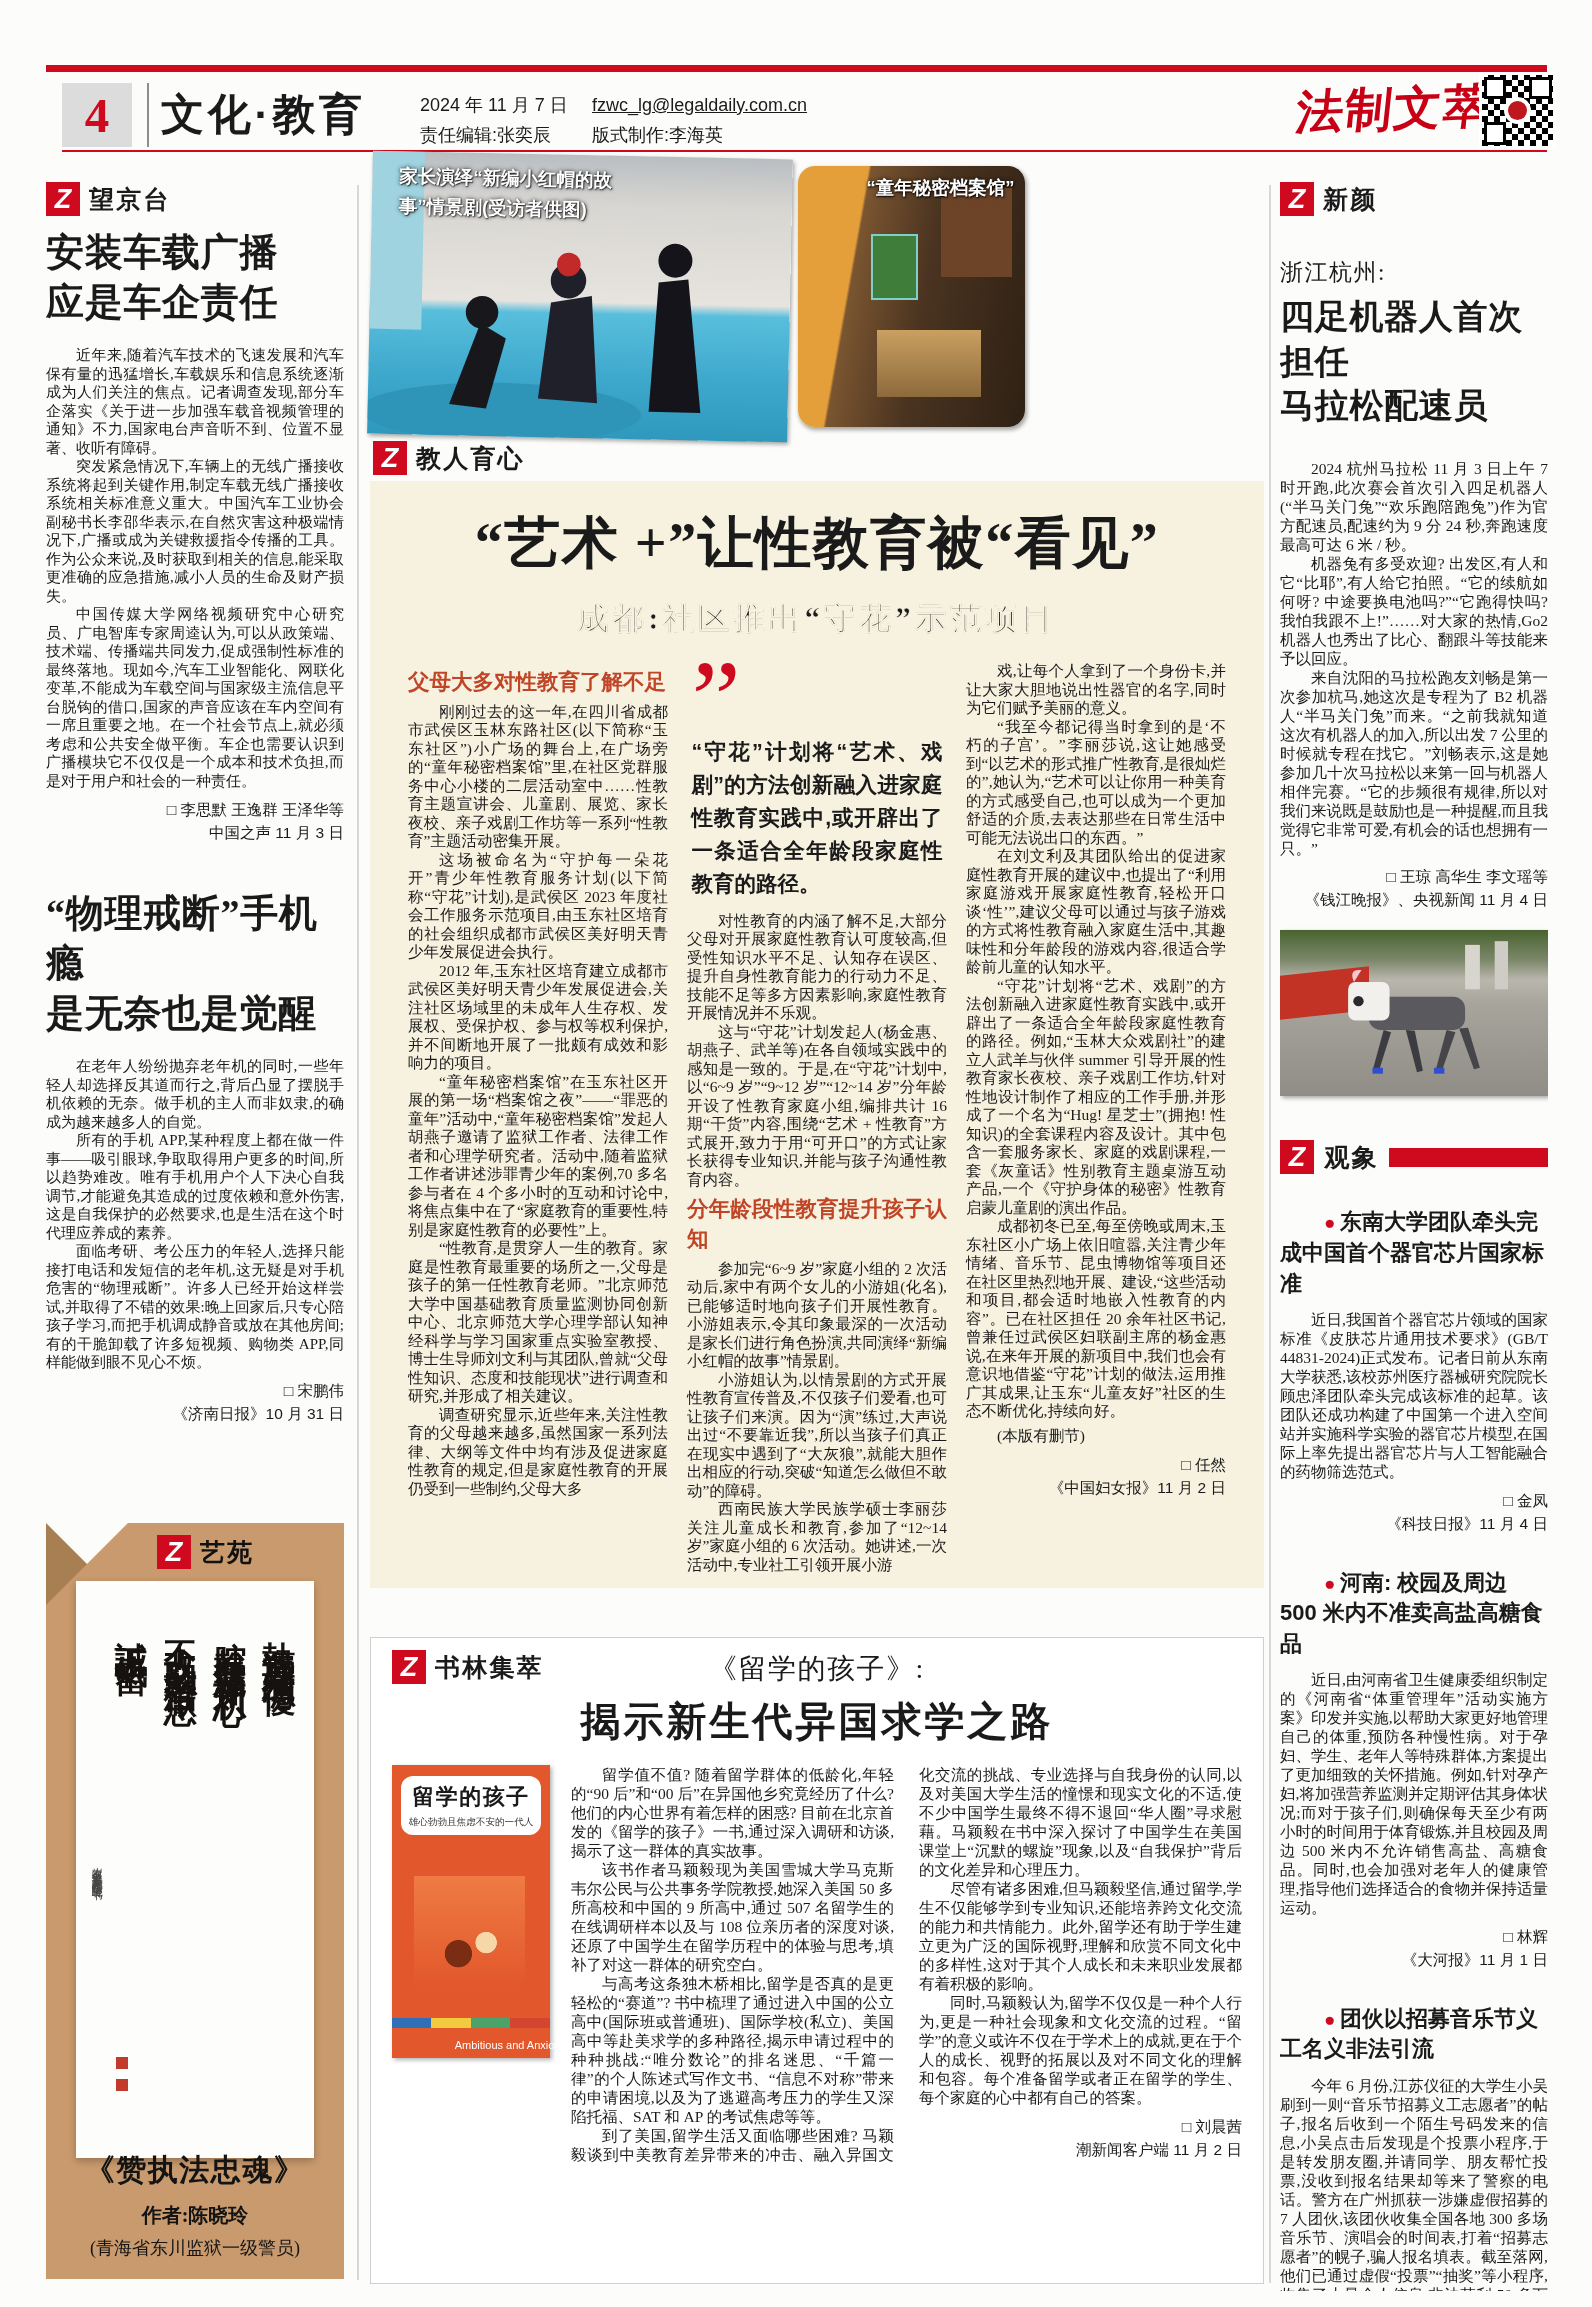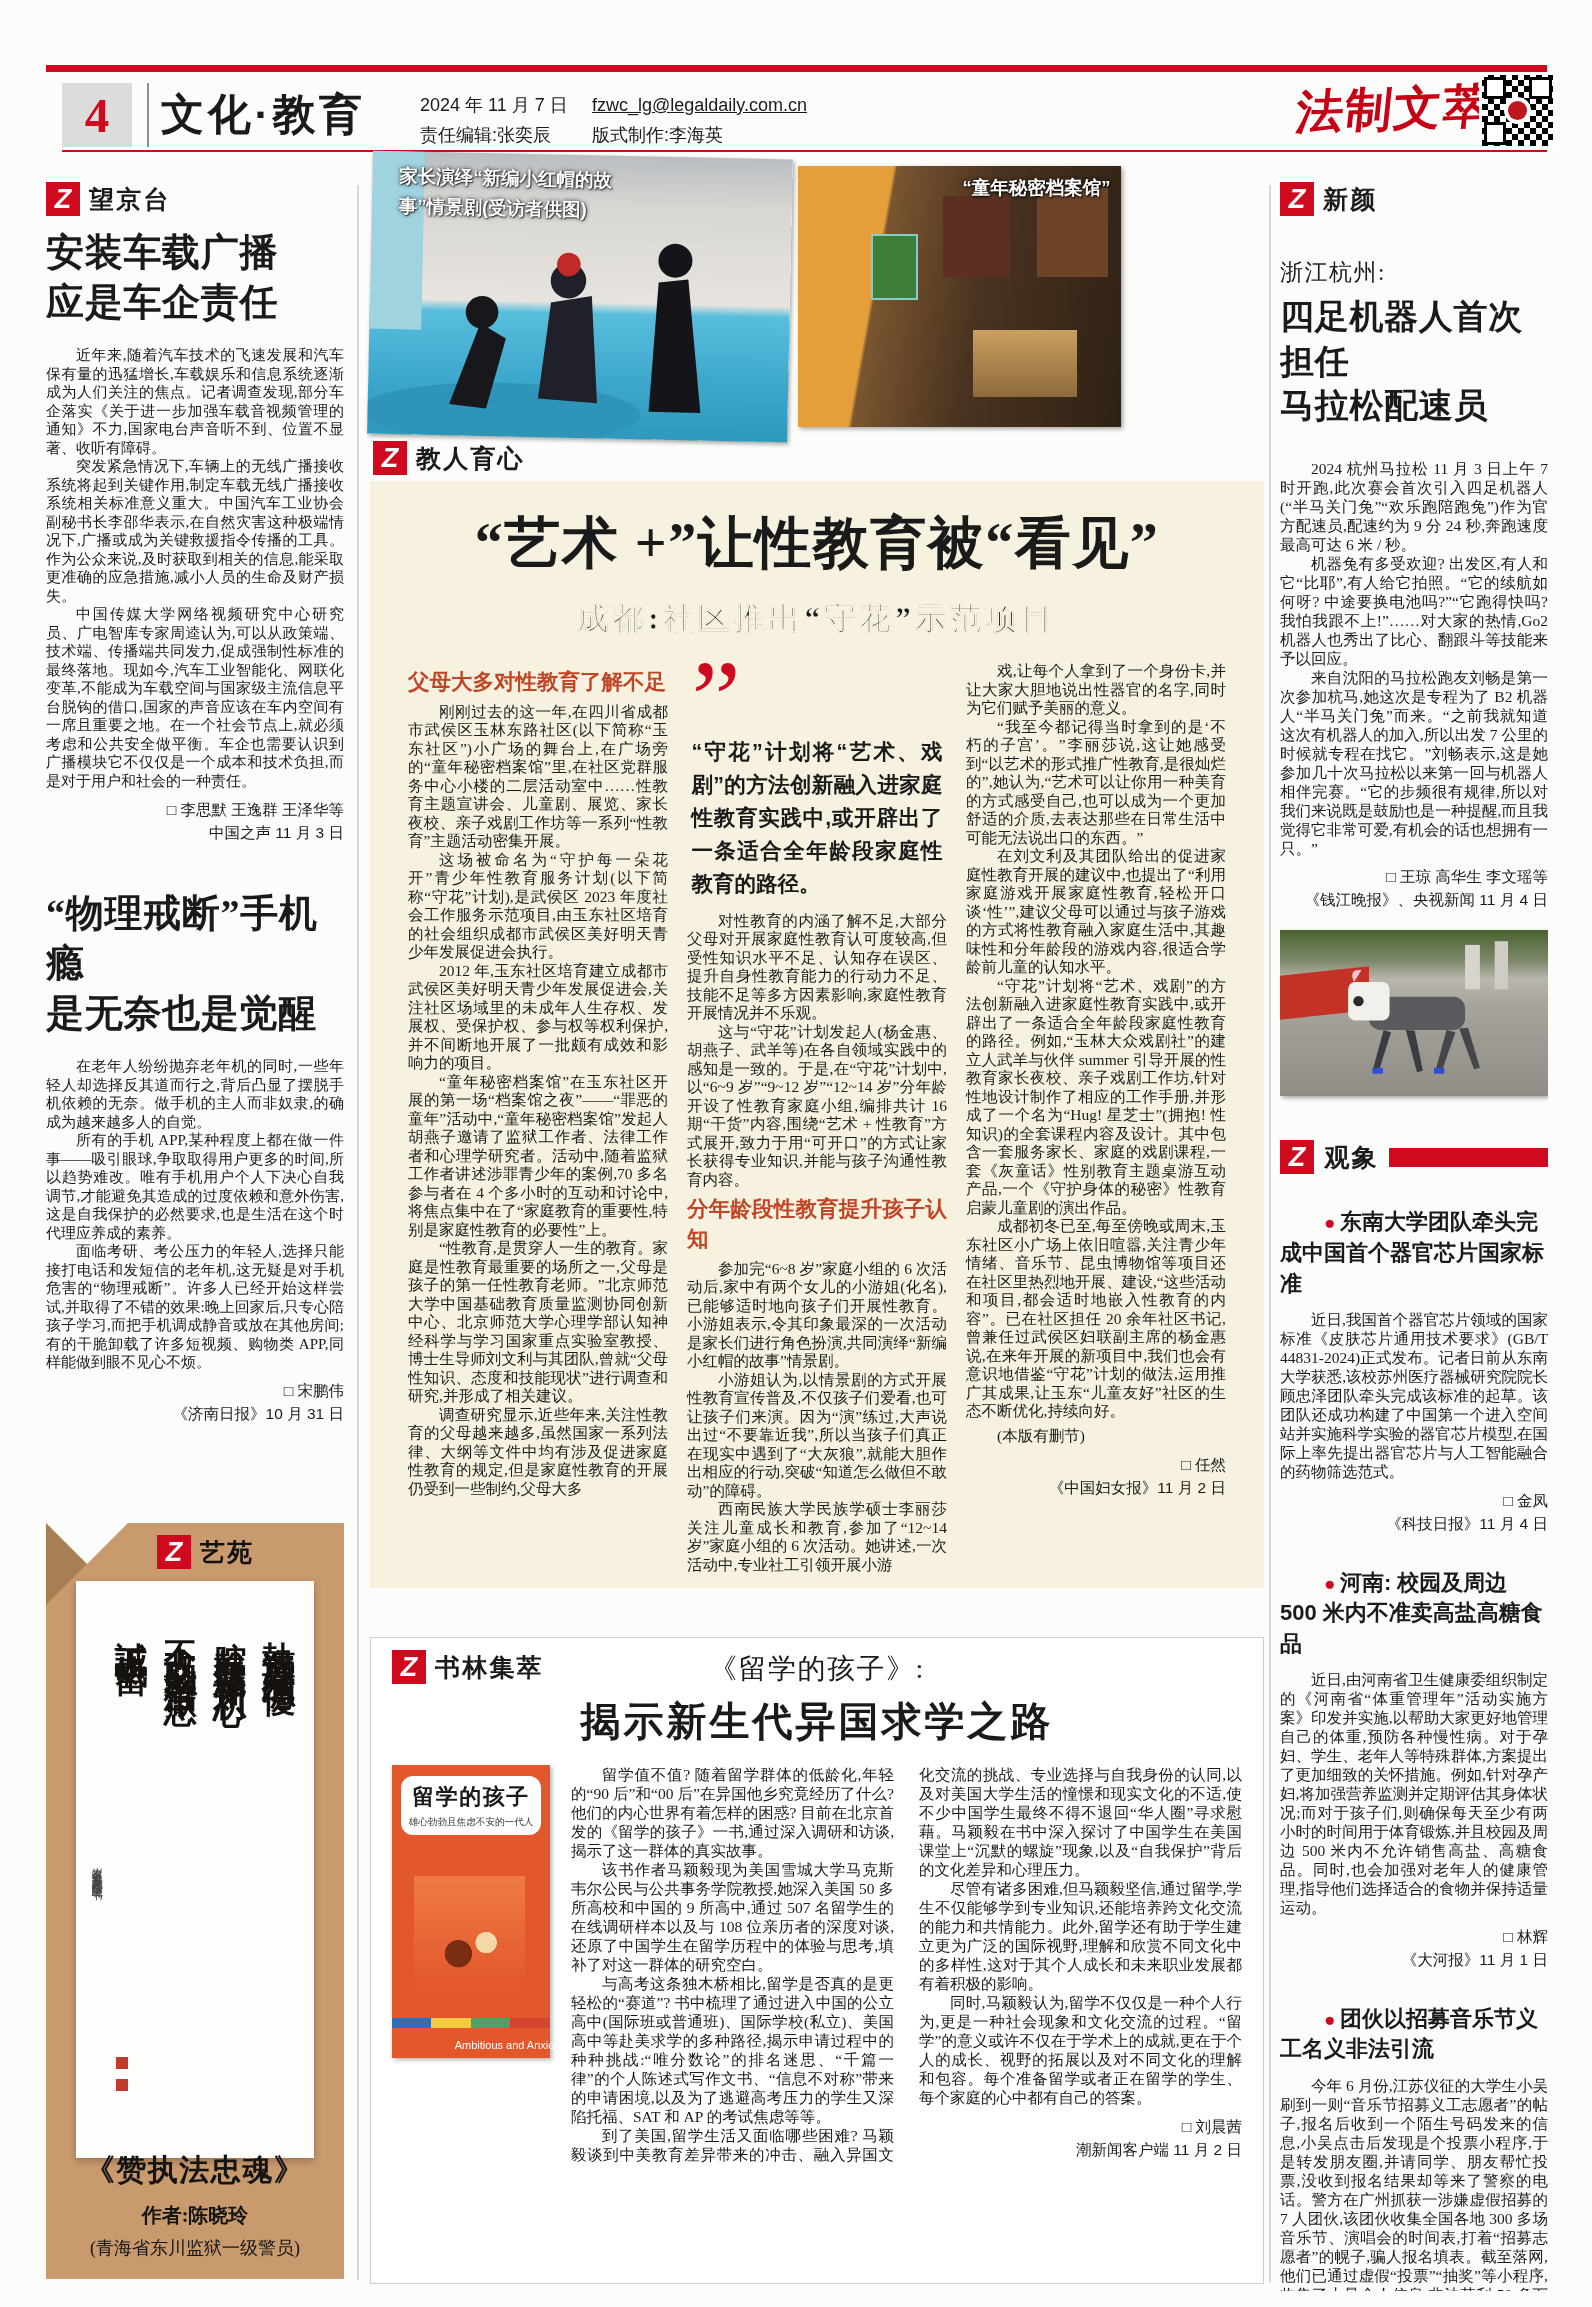--- a/index.html
+++ b/index.html
@@ -51,22 +51,22 @@
   .seal2{position:absolute;left:40px;bottom:67px;width:12px;height:12px;background:#c23a2b;}
   .fcap{position:absolute;left:0;bottom:19px;width:100%;text-align:center;color:#141414;}
   .fcap .t{font-size:30px;font-weight:bold;letter-spacing:1.5px;}
   .fcap .a{font-size:20px;margin-top:10.4px;font-weight:bold;}
   .fcap .n{font-size:18px;margin-top:7.4px;}
   
   .photo{overflow:hidden;box-shadow:1.5px 2.2px 4.4px rgba(0,0,0,.35);}
   .photoL{left:370px;top:155px;width:420px;height:283px;transform:rotate(1.2deg);
      background:linear-gradient(180deg,#b9bec2 0%,#d8d6d2 18%,#e7e4df 52%,#58bedc 56%,#3fa9cd 78%,#2f98bd 100%);}
   .photoL .door{position:absolute;left:0;top:0;width:52px;height:178px;background:#9fd3df;}
-  .photoR{left:798px;top:166px;width:323px;height:261px;
-     background:linear-gradient(100deg,#e59f3a 0%,#e59f3a 26%,#7a5530 27%,#4a3320 55%,#2e2114 100%);}
+  .photoR{left:798px;top:166px;width:227px;height:261px;
+     background:linear-gradient(100deg,#e59f3a 0%,#e59f3a 26%,#7a5530 27%,#4a3320 55%,#2e2114 100%);border-radius:17px;}
   .photoR .poster1{position:absolute;left:73px;top:68px;width:43px;height:62px;background:#3f7d3a;border:2.2px solid #7fd0c8;}
   .photoR .poster2{position:absolute;left:145px;top:30px;width:67px;height:81px;background:#5c2f22;}
   .photoR .poster3{position:absolute;right:13.3px;top:22px;width:71px;height:89px;background:#6e4428;}
   .photoR .table{position:absolute;right:44px;bottom:30px;width:104px;height:67px;background:linear-gradient(180deg,#caa061,#8d6a3c);}
   .pcap{position:absolute;color:#fff;font-size:18.5px;line-height:30px;font-weight:bold;font-family:"Liberation Sans",sans-serif;
         text-shadow:0 0 4.4px rgba(0,0,0,.8),0.7px 0.7px 1.5px rgba(0,0,0,.9);}
   .pcapL{left:27px;top:10.4px;width:222px;}
   .pcapR{right:10.4px;top:7.4px;text-align:right;width:163px;}
   
   .label-jiao{left:373px;top:441px;}
@@ -255,21 +255,21 @@
         <div class="pullquote">
           <span class="bigquote">”</span>
           <div class="pqtext">“守花”计划将“艺术、戏剧”的方法创新融入进家庭性教育实践中,或开辟出了一条适合全年龄段家庭性教育的路径。</div>
         </div>
         <div>
             <p>对性教育的内涵了解不足,大部分父母对开展家庭性教育认可度较高,但受性知识水平不足、认知存在误区、提升自身性教育能力的行动力不足、技能不足等多方因素影响,家庭性教育开展情况并不乐观。</p>
             <p>这与“守花”计划发起人(杨金惠、胡燕子、武羊等)在各自领域实践中的感知是一致的。于是,在“守花”计划中,以“6~9 岁”“9~12 岁”“12~14 岁”分年龄开设了性教育家庭小组,编排共计 16 期“干货”内容,围绕“艺术 + 性教育”方式展开,致力于用“可开口”的方式让家长获得专业知识,并能与孩子沟通性教育内容。</p>
           </div>
         <div class="subhead">分年龄段性教育提升孩子认知</div>
         <div>
-            <p>参加完“6~8 岁”家庭小组的 6 次活动后,家中有两个女儿的小游姐(化名),已能够适时地向孩子们开展性教育。小游姐表示,令其印象最深的一次活动是家长们进行角色扮演,共同演绎“新编小红帽的故事”情景剧。</p>
+            <p>参加完“6~9 岁”家庭小组的 2 次活动后,家中有两个女儿的小游姐(化名),已能够适时地向孩子们开展性教育。小游姐表示,令其印象最深的一次活动是家长们进行角色扮演,共同演绎“新编小红帽的故事”情景剧。</p>
             <p>小游姐认为,以情景剧的方式开展性教育宣传普及,不仅孩子们爱看,也可让孩子们来演。因为“演”练过,大声说出过“不要靠近我”,所以当孩子们真正在现实中遇到了“大灰狼”,就能大胆作出相应的行动,突破“知道怎么做但不敢动”的障碍。</p>
             <p>西南民族大学民族学硕士李丽莎关注儿童成长和教育,参加了“12~14 岁”家庭小组的 6 次活动。她讲述,一次活动中,专业社工引领开展小游</p>
           </div>
       </div>
       <div class="mcol jp">
         <div>
             <p>戏,让每个人拿到了一个身份卡,并让大家大胆地说出性器官的名字,同时为它们赋予美丽的意义。</p>
             <p>“我至今都记得当时拿到的是‘不朽的子宫’。”李丽莎说,这让她感受到“以艺术的形式推广性教育,是很灿烂的”,她认为,“艺术可以让你用一种美育的方式感受自己,也可以成为一个更加舒适的介质,去表达那些在日常生活中可能无法说出口的东西。”</p>
             <p>在刘文利及其团队给出的促进家庭性教育开展的建议中,也提出了“利用家庭游戏开展家庭性教育,轻松开口谈‘性’”,建议父母可以通过与孩子游戏的方式将性教育融入家庭生活中,其趣味性和分年龄段的游戏内容,很适合学龄前儿童的认知水平。</p>
             <p>“守花”计划将“艺术、戏剧”的方法创新融入进家庭性教育实践中,或开辟出了一条适合全年龄段家庭性教育的路径。例如,“玉林大众戏剧社”的建立人武羊与伙伴 summer 引导开展的性教育家长夜校、亲子戏剧工作坊,针对性地设计制作了相应的工作手册,并形成了一个名为“Hug! 星芝士”(拥抱! 性知识)的全套课程内容及设计。其中包含一套服务家长、家庭的戏剧课程,一套《灰童话》性别教育主题桌游互动产品,一个《守护身体的秘密》性教育启蒙儿童剧的演出作品。</p>

